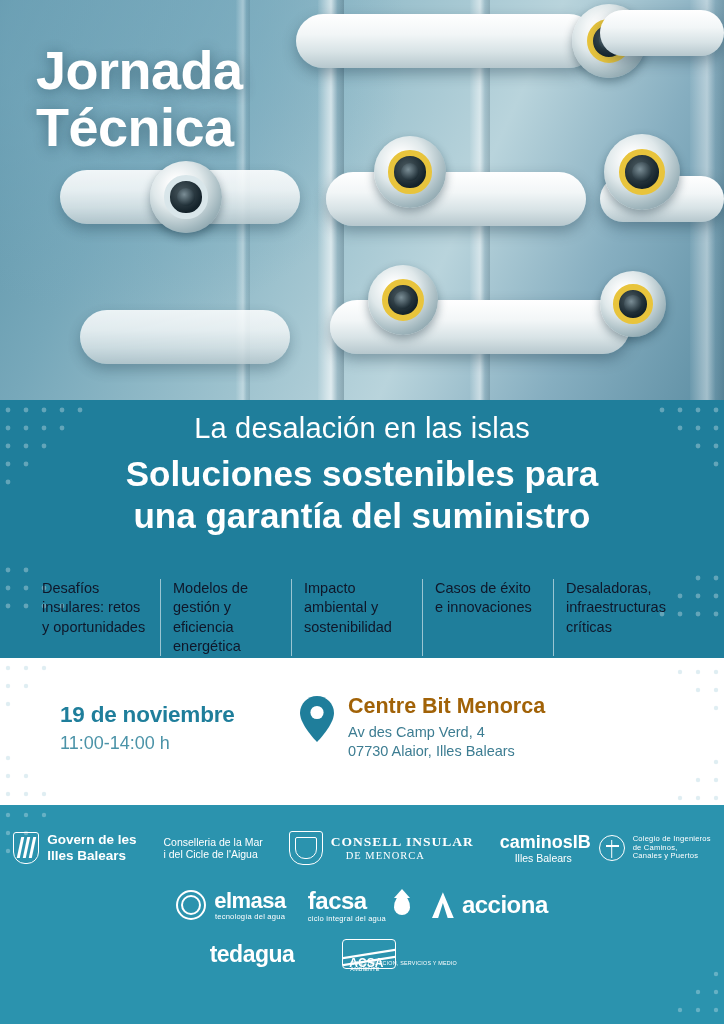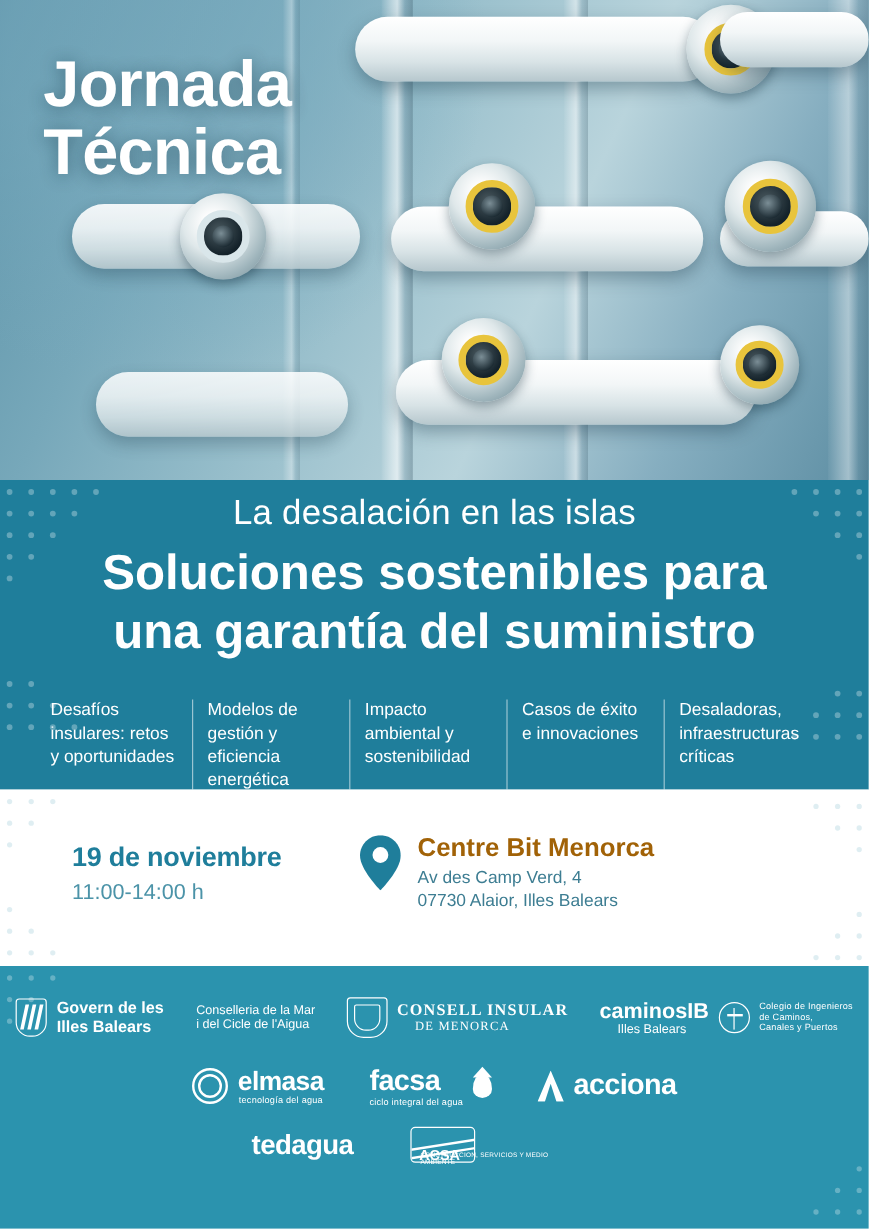--- a/index.html
+++ b/index.html
@@ -86,30 +86,30 @@
   .subtitle-1 {
     text-align: center;
     color: #ffffff;
     font-size: 29px;
     font-weight: normal;
     letter-spacing: 0.2px;
   }
   .subtitle-2 {
     text-align: center;
     color: #ffffff;
-    font-size: 41px;
+    font-size: 35px;
     font-weight: bold;
     line-height: 1.2;
     margin-top: 8px;
     padding: 0 40px;
   }
   .topics {
     display: flex;
-    margin: 32px 40px 0 40px;
-    color: #ffffff;
+    margin: 42px 40px 0 40px;
+    color: #0f172a;
   }
   .topic {
     flex: 1;
     font-size: 14.5px;
     line-height: 1.33;
     padding: 0 12px;
     border-left: 1px solid rgba(255,255,255,0.55);
   }
   .topic:first-child { border-left: none; padding-left: 2px; }
 
@@ -167,21 +167,21 @@
     overflow: hidden;
   }
   .logo-row {
     position: relative; z-index: 3;
     display: flex;
     align-items: center;
     justify-content: center;
     gap: 26px;
   }
   .row-1 { padding-top: 26px; }
-  .row-2 { padding-top: 22px; gap: 38px; }
+  .row-2 { padding-top: 22px; gap: 22px; }
   .row-3 { padding-top: 16px; gap: 48px; }
   .logo {
     color: #ffffff;
     display: flex;
     align-items: center;
     gap: 8px;
   }
   .logo-text { line-height: 1.15; }
   .lt-bold { font-weight: bold; font-size: 13.5px; }
   .lt-small { font-size: 10.5px; margin-left: 15px; }

